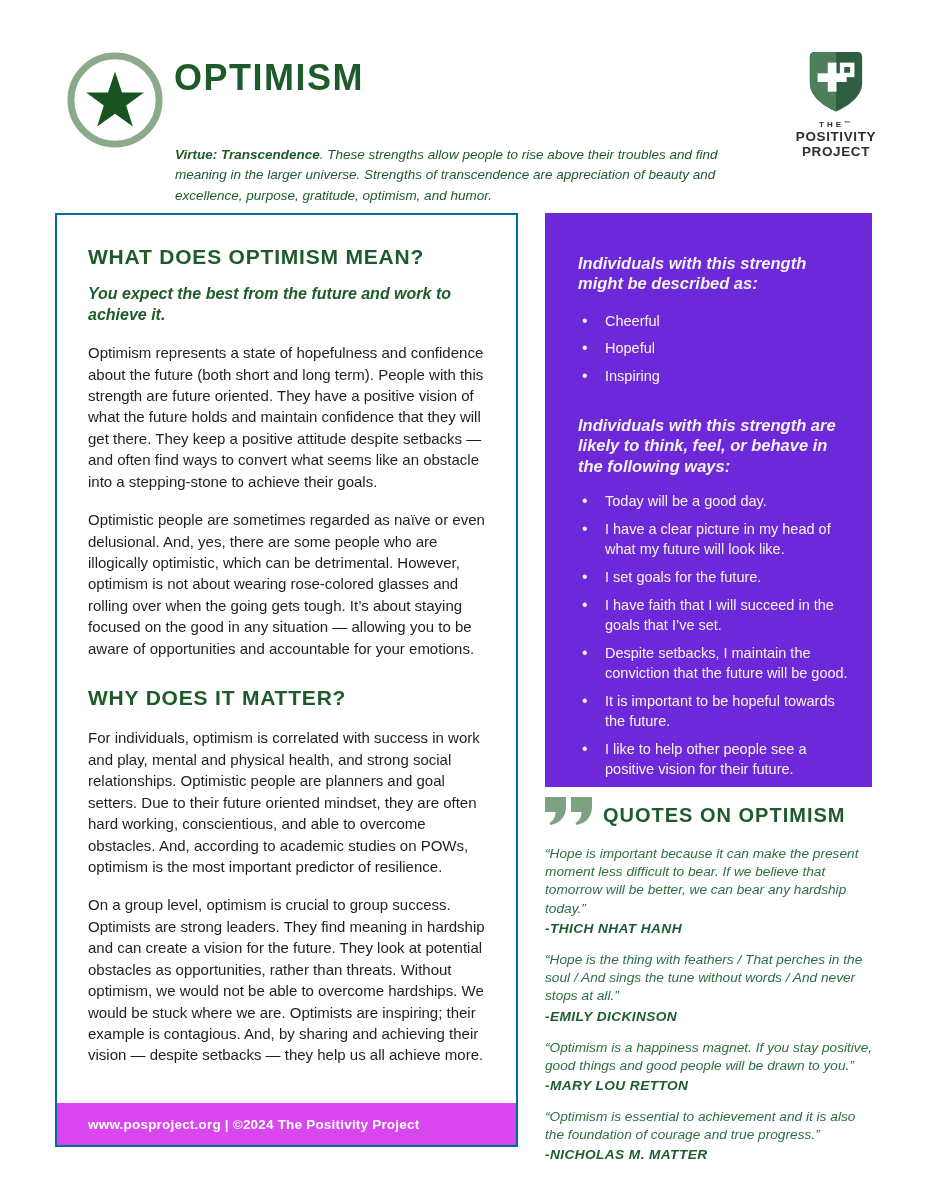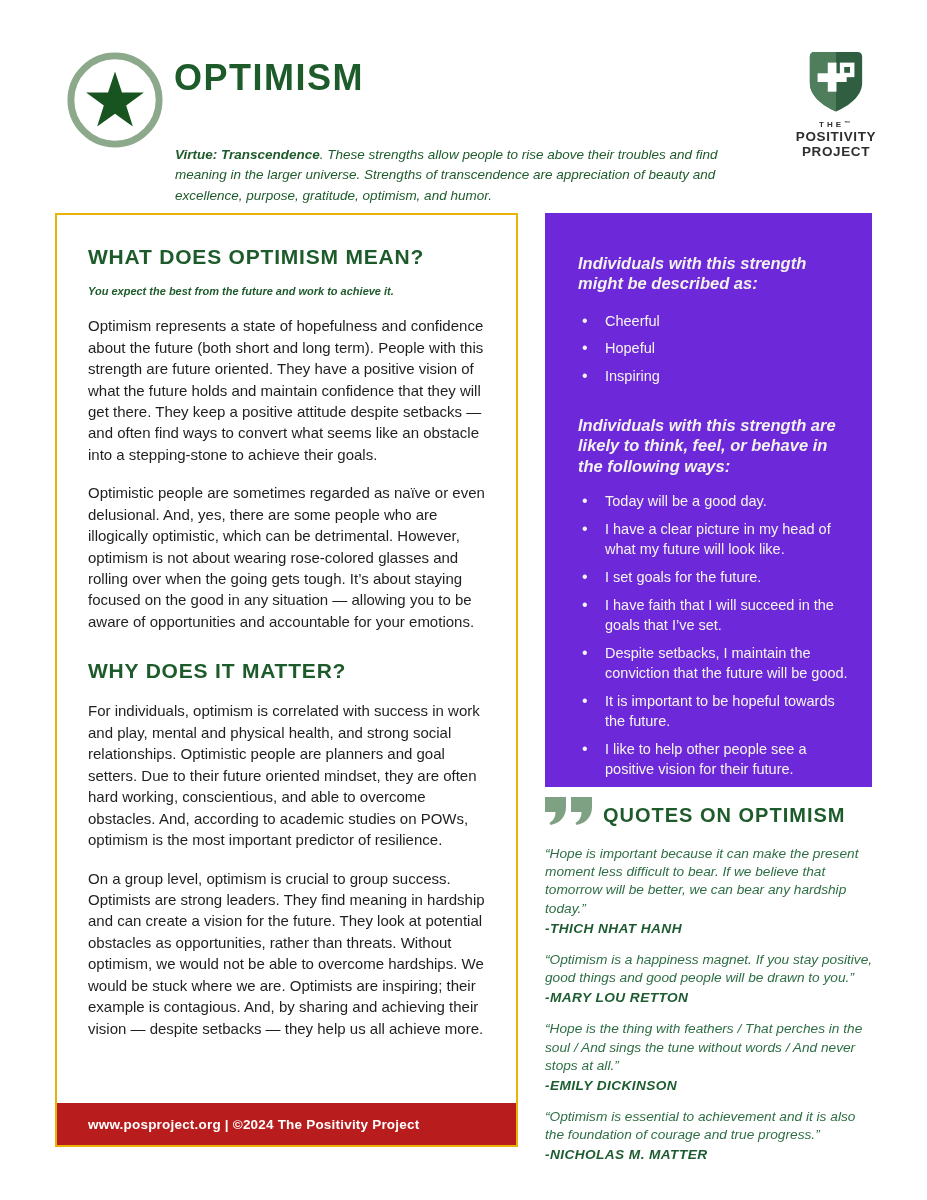--- a/index.html
+++ b/index.html
@@ -26,36 +26,36 @@
   .virtue b { font-weight: bold; }
   .brand-logo { position: absolute; left: 788px; top: 50px; width: 96px; text-align: center; }
   .brand-logo svg { display: block; margin: 0 auto; }
   .logo-the { font-size: 8px; font-weight: bold; letter-spacing: 3px; color: #2e2e2e; margin-top: 6px; }
   .logo-name { font-size: 13.5px; font-weight: bold; letter-spacing: 0.6px; color: #2e2e2e; line-height: 1.12; }
   .logo-tm { font-size: 6px; color: #2e2e2e; vertical-align: top; }
 
   
   .left-panel {
     position: absolute; left: 55px; top: 213px; width: 463px; height: 934px;
-    border: 2px solid #eab308; background: #fff;
+    border: 2px solid #0369a1; background: #fff;
   }
   .left-inner { padding: 30px 30px 0 31px; }
   .section-heading {
     color: #1E5B2B; font-size: 21px; font-weight: bold; letter-spacing: 0.8px;
     margin: 0 0 0 0; line-height: 1.15;
   }
   .section-heading.second { margin-top: 27px; }
   .section-subheading {
-    color: #1E5B2B; font-size: 11px; font-weight: bold; font-style: italic;
+    color: #1E5B2B; font-size: 16px; font-weight: bold; font-style: italic;
     line-height: 1.28; margin: 15px 0 0 0;
   }
   .para { color: #1f1f1f; font-size: 15px; line-height: 1.43; margin: 17px 0 0 0; }
   .panel-footer {
     position: absolute; left: 0; right: 0; bottom: 0; height: 42px;
-    background: #b91c1c; color: #ffffff; display: flex; align-items: center;
+    background: #d946ef; color: #ffffff; display: flex; align-items: center;
     padding-left: 31px; font-size: 13.5px; font-weight: bold; letter-spacing: 0.2px;
   }
 
   
   .strengths-panel {
     position: absolute; left: 545px; top: 213px; width: 327px; height: 574px;
     background: #6d28d9; color: #F2F2EC;
     padding: 40px 22px 0 33px;
   }
   .gb-heading {
@@ -170,26 +170,26 @@
           <path fill="#7FA183" d="M26,0 H47 V10 C47,19.5 41.5,26 31.5,28 L30.5,26 C35,23 36.5,19.5 36.5,15 H26 Z"></path>
         </svg>
       </span>
       <span class="quotes-heading">QUOTES ON OPTIMISM</span>
     </div>
     <div class="quote-item">
       <p class="quote-text">“Hope is important because it can make the present moment less difficult to bear. If we believe that tomorrow will be better, we can bear any hardship today.”</p>
       <p class="quote-author">-THICH NHAT HANH</p>
     </div>
     <div class="quote-item">
+      <p class="quote-text">“Hope is the thing with feathers / That perches in the soul / And sings the tune without words / And never stops at all.”</p>
+      <p class="quote-author">-EMILY DICKINSON</p>
+    </div>
+    <div class="quote-item">
       <p class="quote-text">“Optimism is a happiness magnet. If you stay positive, good things and good people will be drawn to you.”</p>
       <p class="quote-author">-MARY LOU RETTON</p>
-    </div>
-    <div class="quote-item">
-      <p class="quote-text">“Hope is the thing with feathers / That perches in the soul / And sings the tune without words / And never stops at all.”</p>
-      <p class="quote-author">-EMILY DICKINSON</p>
     </div>
     <div class="quote-item">
       <p class="quote-text">“Optimism is essential to achievement and it is also the foundation of courage and true progress.”</p>
       <p class="quote-author">-NICHOLAS M. MATTER</p>
     </div>
   </section>
 
 </div>
 
 </body></html>

